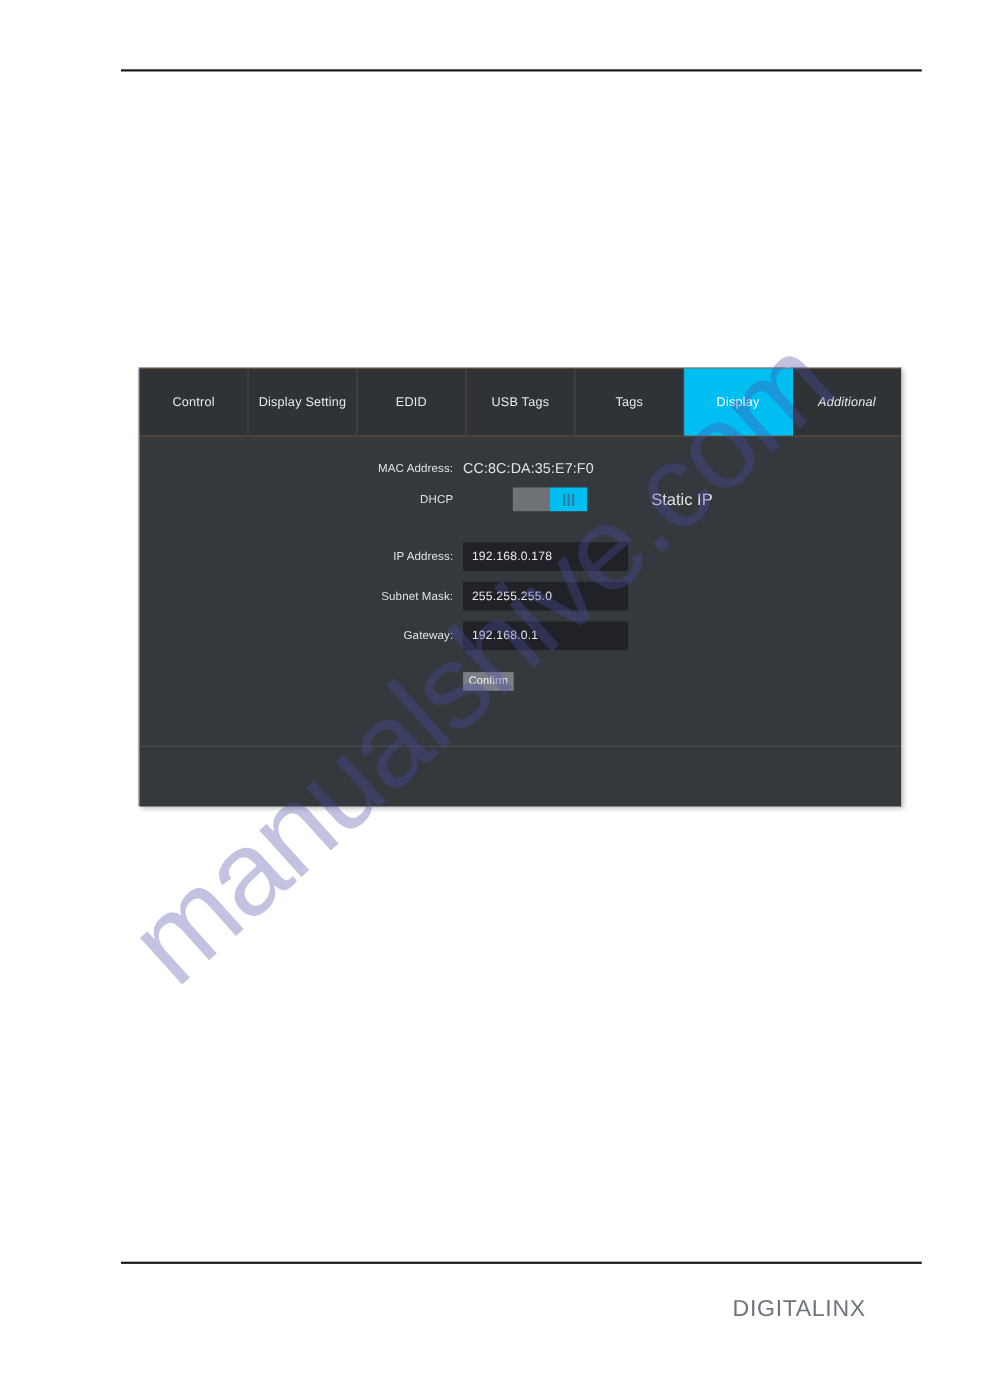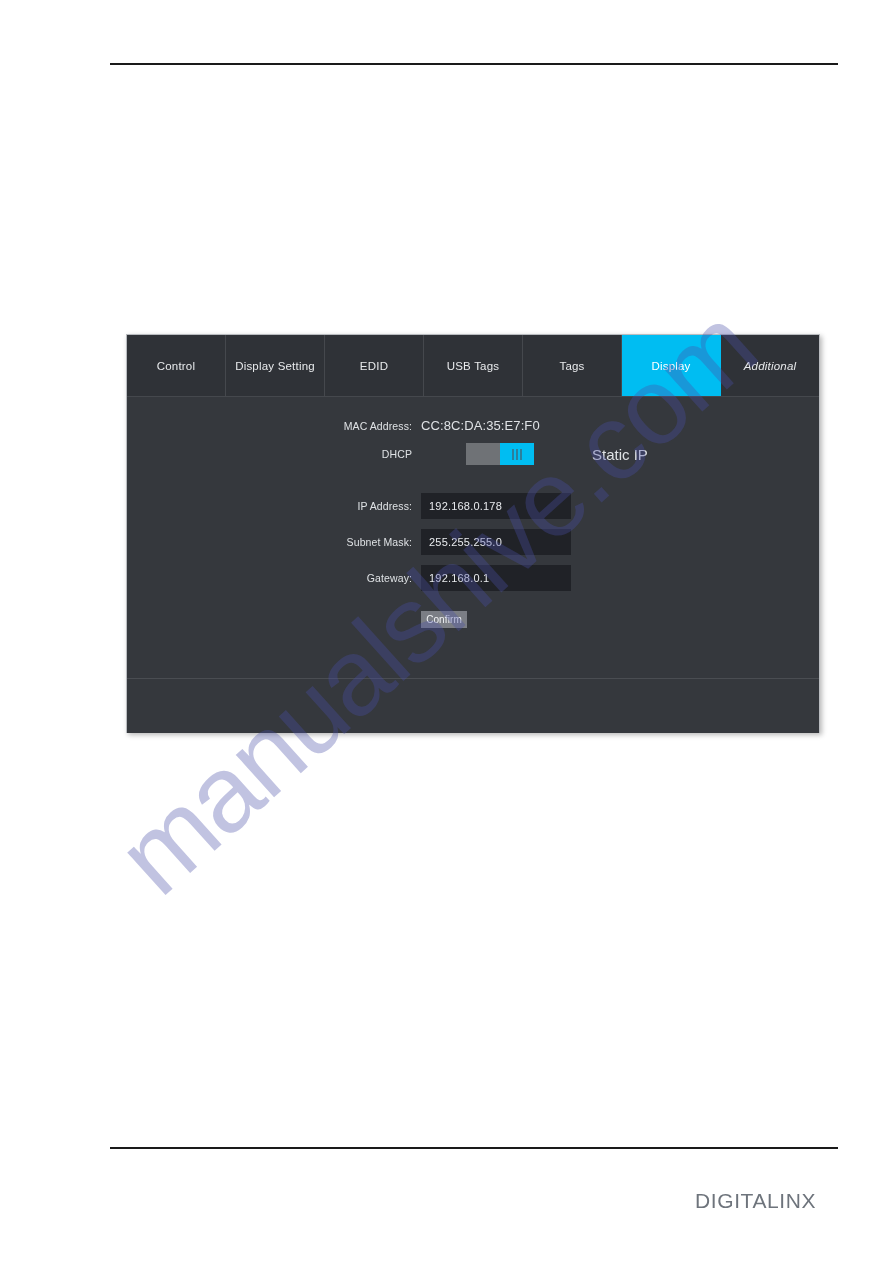--- a/index.html
+++ b/index.html
@@ -188,25 +188,24 @@
     font-family: "Liberation Sans", sans-serif;
     font-size: 10px;
     cursor: pointer;
     padding: 0;
     letter-spacing: 0.1px;
   }
 
   
   .brand-logo {
     position: absolute;
-    left: 695px;
+    left: 666px;
     top: 1176px;
     width: 125px;
     height: 26px;
-    margin-top: 12px;
   }
   .brand-logo svg { width: 100%; height: 100%; }
 </style>
 </head>
 <body>
 
 <div class="page-rule top"></div>
 <div class="page-rule bottom"></div>
 
 <div class="ui-panel">

